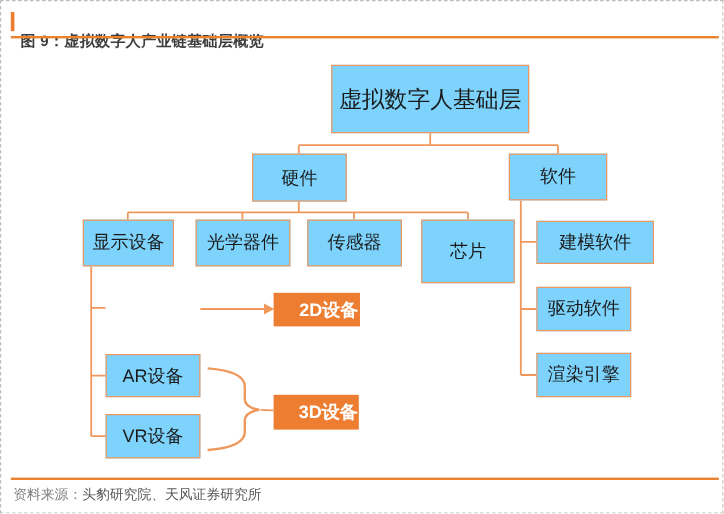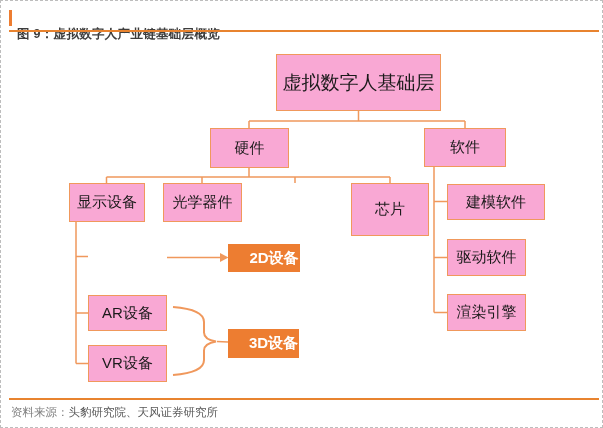--- a/index.html
+++ b/index.html
@@ -18,21 +18,21 @@
   .fig-title{font-size:12.5px;font-weight:bold;color:#3d3d3d;letter-spacing:0.3px;white-space:nowrap;margin-top:34px;}
   .rule{position:absolute;left:8px;width:590px;height:2px;background:#e8832f;}
   .rule.top{top:29px;}
   .rule.bottom{top:397px;}
   
   svg.connectors{position:absolute;left:0;top:0;width:603px;height:428px;pointer-events:none;}
   
   .node{
     position:absolute;
     box-sizing:border-box;
-    background:#f9a8d4;
+    background:#7dd3fc;
     border:1.5px solid #f0985c;
     display:flex;align-items:center;justify-content:center;
     font-size:15px;color:#1a1a1a;
     white-space:nowrap;
   }
   .node.filled{
     background:#ED7D31;border:none;color:#ffffff;font-weight:bold;padding-left:20px;
   }
   .n-root   {left:275px;top:53px; width:165px;height:57px;font-size:19px;}
   .n-hw     {left:209px;top:127px;width:79px; height:40px;}
@@ -82,20 +82,21 @@
       <path d="M216,340.5 L227,341"></path>
     </g>
     <polygon points="219,252 219,261 227.5,256.5" fill="#f0985c"></polygon>
   </svg>
 
   <div class="node n-root">虚拟数字人基础层</div>
   <div class="node n-hw">硬件</div>
   <div class="node n-sw">软件</div>
   <div class="node n-disp">显示设备</div>
   <div class="node n-opt">光学器件</div>
+  <div class="node n-sens">传感器</div>
   <div class="node n-chip">芯片</div>
   <div class="node n-model">建模软件</div>
   <div class="node n-drv">驱动软件</div>
   <div class="node n-rend">渲染引擎</div>
   <div class="node n-ar">AR设备</div>
   <div class="node n-vr">VR设备</div>
   <div class="node filled n-d2">2D设备</div>
   <div class="node filled n-d3">3D设备</div>
 
   <div class="rule bottom"></div>

